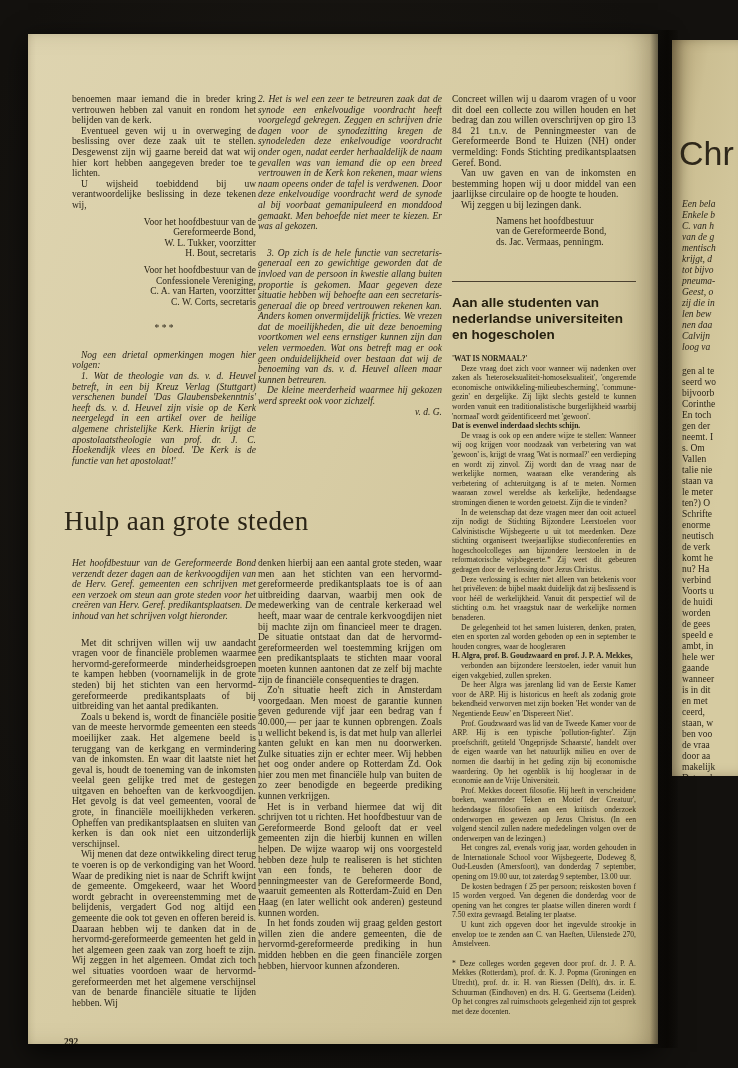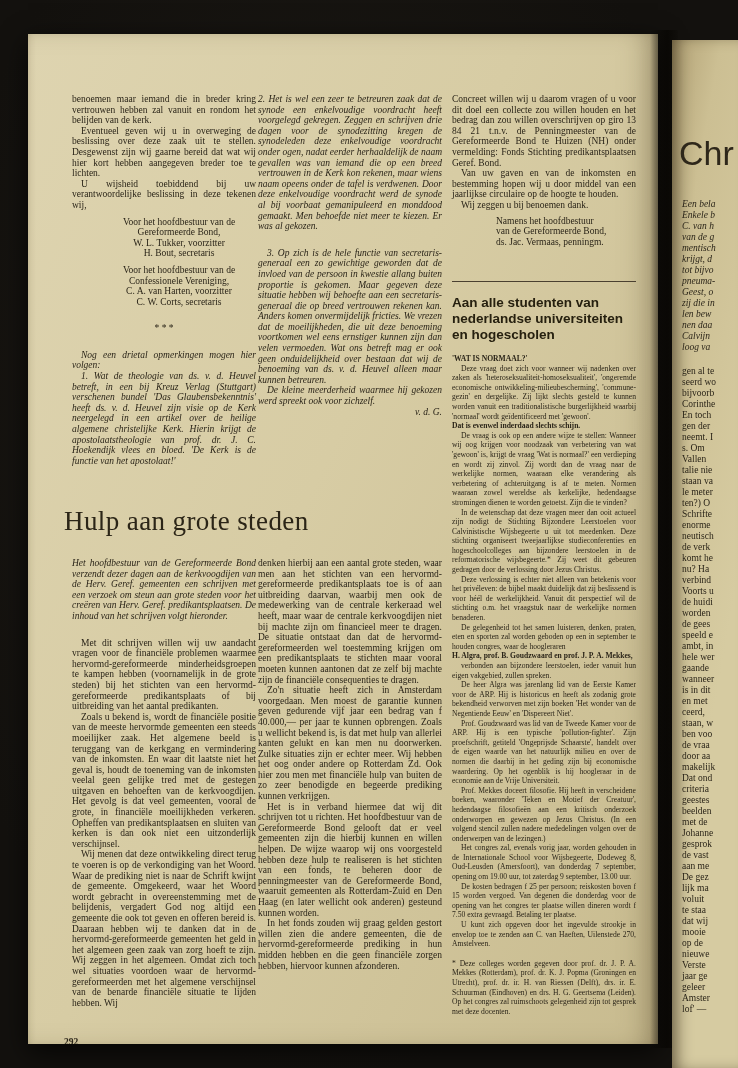--- a/index.html
+++ b/index.html
@@ -14,21 +14,21 @@
   }
   .page{position:absolute;overflow:hidden;}
   .page-left{
     left:28px;top:34px;width:630px;height:1010px;
     background:linear-gradient(115deg,#ded4b0 0%,#d7cca4 45%,#c8bb8f 100%);
     box-shadow:0 8px 26px rgba(0,0,0,0.75),
                inset -22px 0 32px -18px rgba(60,45,20,0.55),
                inset 4px 0 10px -6px rgba(60,45,20,0.40);
   }
   .page-right{
-    left:672px;top:40px;width:66px;height:1028px;
+    left:672px;top:40px;width:66px;height:736px;
     background:linear-gradient(100deg,#b3a377 0%,#ccbf93 20%,#d6cba1 65%);
     box-shadow:inset 10px 0 16px -6px rgba(40,28,10,0.65);
   }
   .gutter{
     position:absolute;left:650px;top:30px;width:28px;height:1018px;
     background:linear-gradient(90deg,rgba(8,6,3,0) 0%,rgba(8,6,3,0.55) 40%,rgba(8,6,3,0.8) 62%,rgba(8,6,3,0.15) 100%);
     pointer-events:none;
   }
   .col{
     position:absolute;width:184px;
@@ -39,21 +39,21 @@
   .top-c0{top:60px;}
   .art-c{top:524px;}
   .blk{margin:0;text-indent:9px;}
   .col .blk:first-child{text-indent:0;}
   .blk.sig,.blk.sigr,.blk.c,.blk.r,.blk.fn,.blk.b{text-indent:0;}
   .blk.i{font-style:italic;}
   .blk.b{font-weight:700;}
   .blk.c{text-align:center;}
   .blk.r{text-align:right;}
   .blk.gap{margin-top:16px;}
-  .blk.sig{white-space:pre-line;margin:6px 0 6px 30px;text-align:center;}
+  .blk.sig{white-space:pre-line;margin:6px 0 6px 30px;text-align:right;}
   .blk.sigr{white-space:pre-line;margin:5px 0 0 44px;text-align:left;}
   .blk.fn{margin-top:10px;}
   .rule{
     position:absolute;left:424px;top:247px;width:184px;height:1px;
     background:#4a4030;
   }
   .ann-heading{
     position:absolute;left:424px;top:261px;width:184px;margin:0;
     font-family:"Liberation Sans", sans-serif;font-weight:700;
     font-size:13.5px;line-height:16px;color:#26200f;text-align:left;
@@ -110,21 +110,21 @@
     <div class="col pos-b top-c0">
         <p class="blk i">2. Het is wel een zeer te betreuren zaak dat de synode een enkelvoudige voordracht heeft voorgelegd gekregen. Zeggen en schrijven drie dagen voor de synodezitting kregen de synodeleden deze enkelvoudige voordracht onder ogen, nadat eerder herhaaldelijk de naam gevallen was van iemand die op een breed vertrouwen in de Kerk kon rekenen, maar wiens naam opeens onder de tafel is verdwenen. Door deze enkelvoudige voordracht werd de synode al bij voorbaat gemanipuleerd en monddood gemaakt. Men behoefde niet meer te kiezen. Er was al gekozen.</p>
         <p class="blk i gap">3. Op zich is de hele functie van secretaris-generaal een zo gewichtige geworden dat de invloed van de persoon in kwestie allang buiten proportie is gekomen. Maar gegeven deze situatie hebben wij behoefte aan een secretaris-generaal die op breed vertrouwen rekenen kan. Anders komen onvermijdelijk fricties. We vrezen dat de moeilijkheden, die uit deze benoeming voortkomen wel eens ernstiger kunnen zijn dan velen vermoeden. Wat ons betreft mag er ook geen onduidelijkheid over bestaan dat wij de benoeming van ds. v. d. Heuvel alleen maar kunnen betreuren.</p>
         <p class="blk i">De kleine meerderheid waarmee hij gekozen werd spreekt ook voor zichzelf.</p>
         <p class="blk i r">v. d. G.</p>
       </div>
 
     <div class="col pos-c top-c0">
         <p class="blk">Concreet willen wij u daarom vragen of u voor dit doel een collecte zou willen houden en het bedrag dan zou willen overschrijven op giro 13 84 21 t.n.v. de Penningmeester van de Gereformeerde Bond te Huizen (NH) onder vermelding: Fonds Stichting predikantsplaatsen Geref. Bond.</p>
         <p class="blk">Van uw gaven en van de inkomsten en bestemming hopen wij u door middel van een jaarlijkse circulaire op de hoogte te houden.</p>
-        <p class="blk">Wij zeggen u bij benoemen dank.</p>
+        <p class="blk">Wij zeggen u bij lezingen dank.</p>
         <p class="blk sigr">Namens het hoofdbestuur
 van de Gereformeerde Bond,
 ds. Jac. Vermaas, penningm.</p>
       </div>
 
     <div class="rule"></div>
 
     <h2 class="ann-heading">Aan alle studenten van nederlandse universiteiten en hogescholen</h2>
 
     <div class="col pos-c ann-body">

